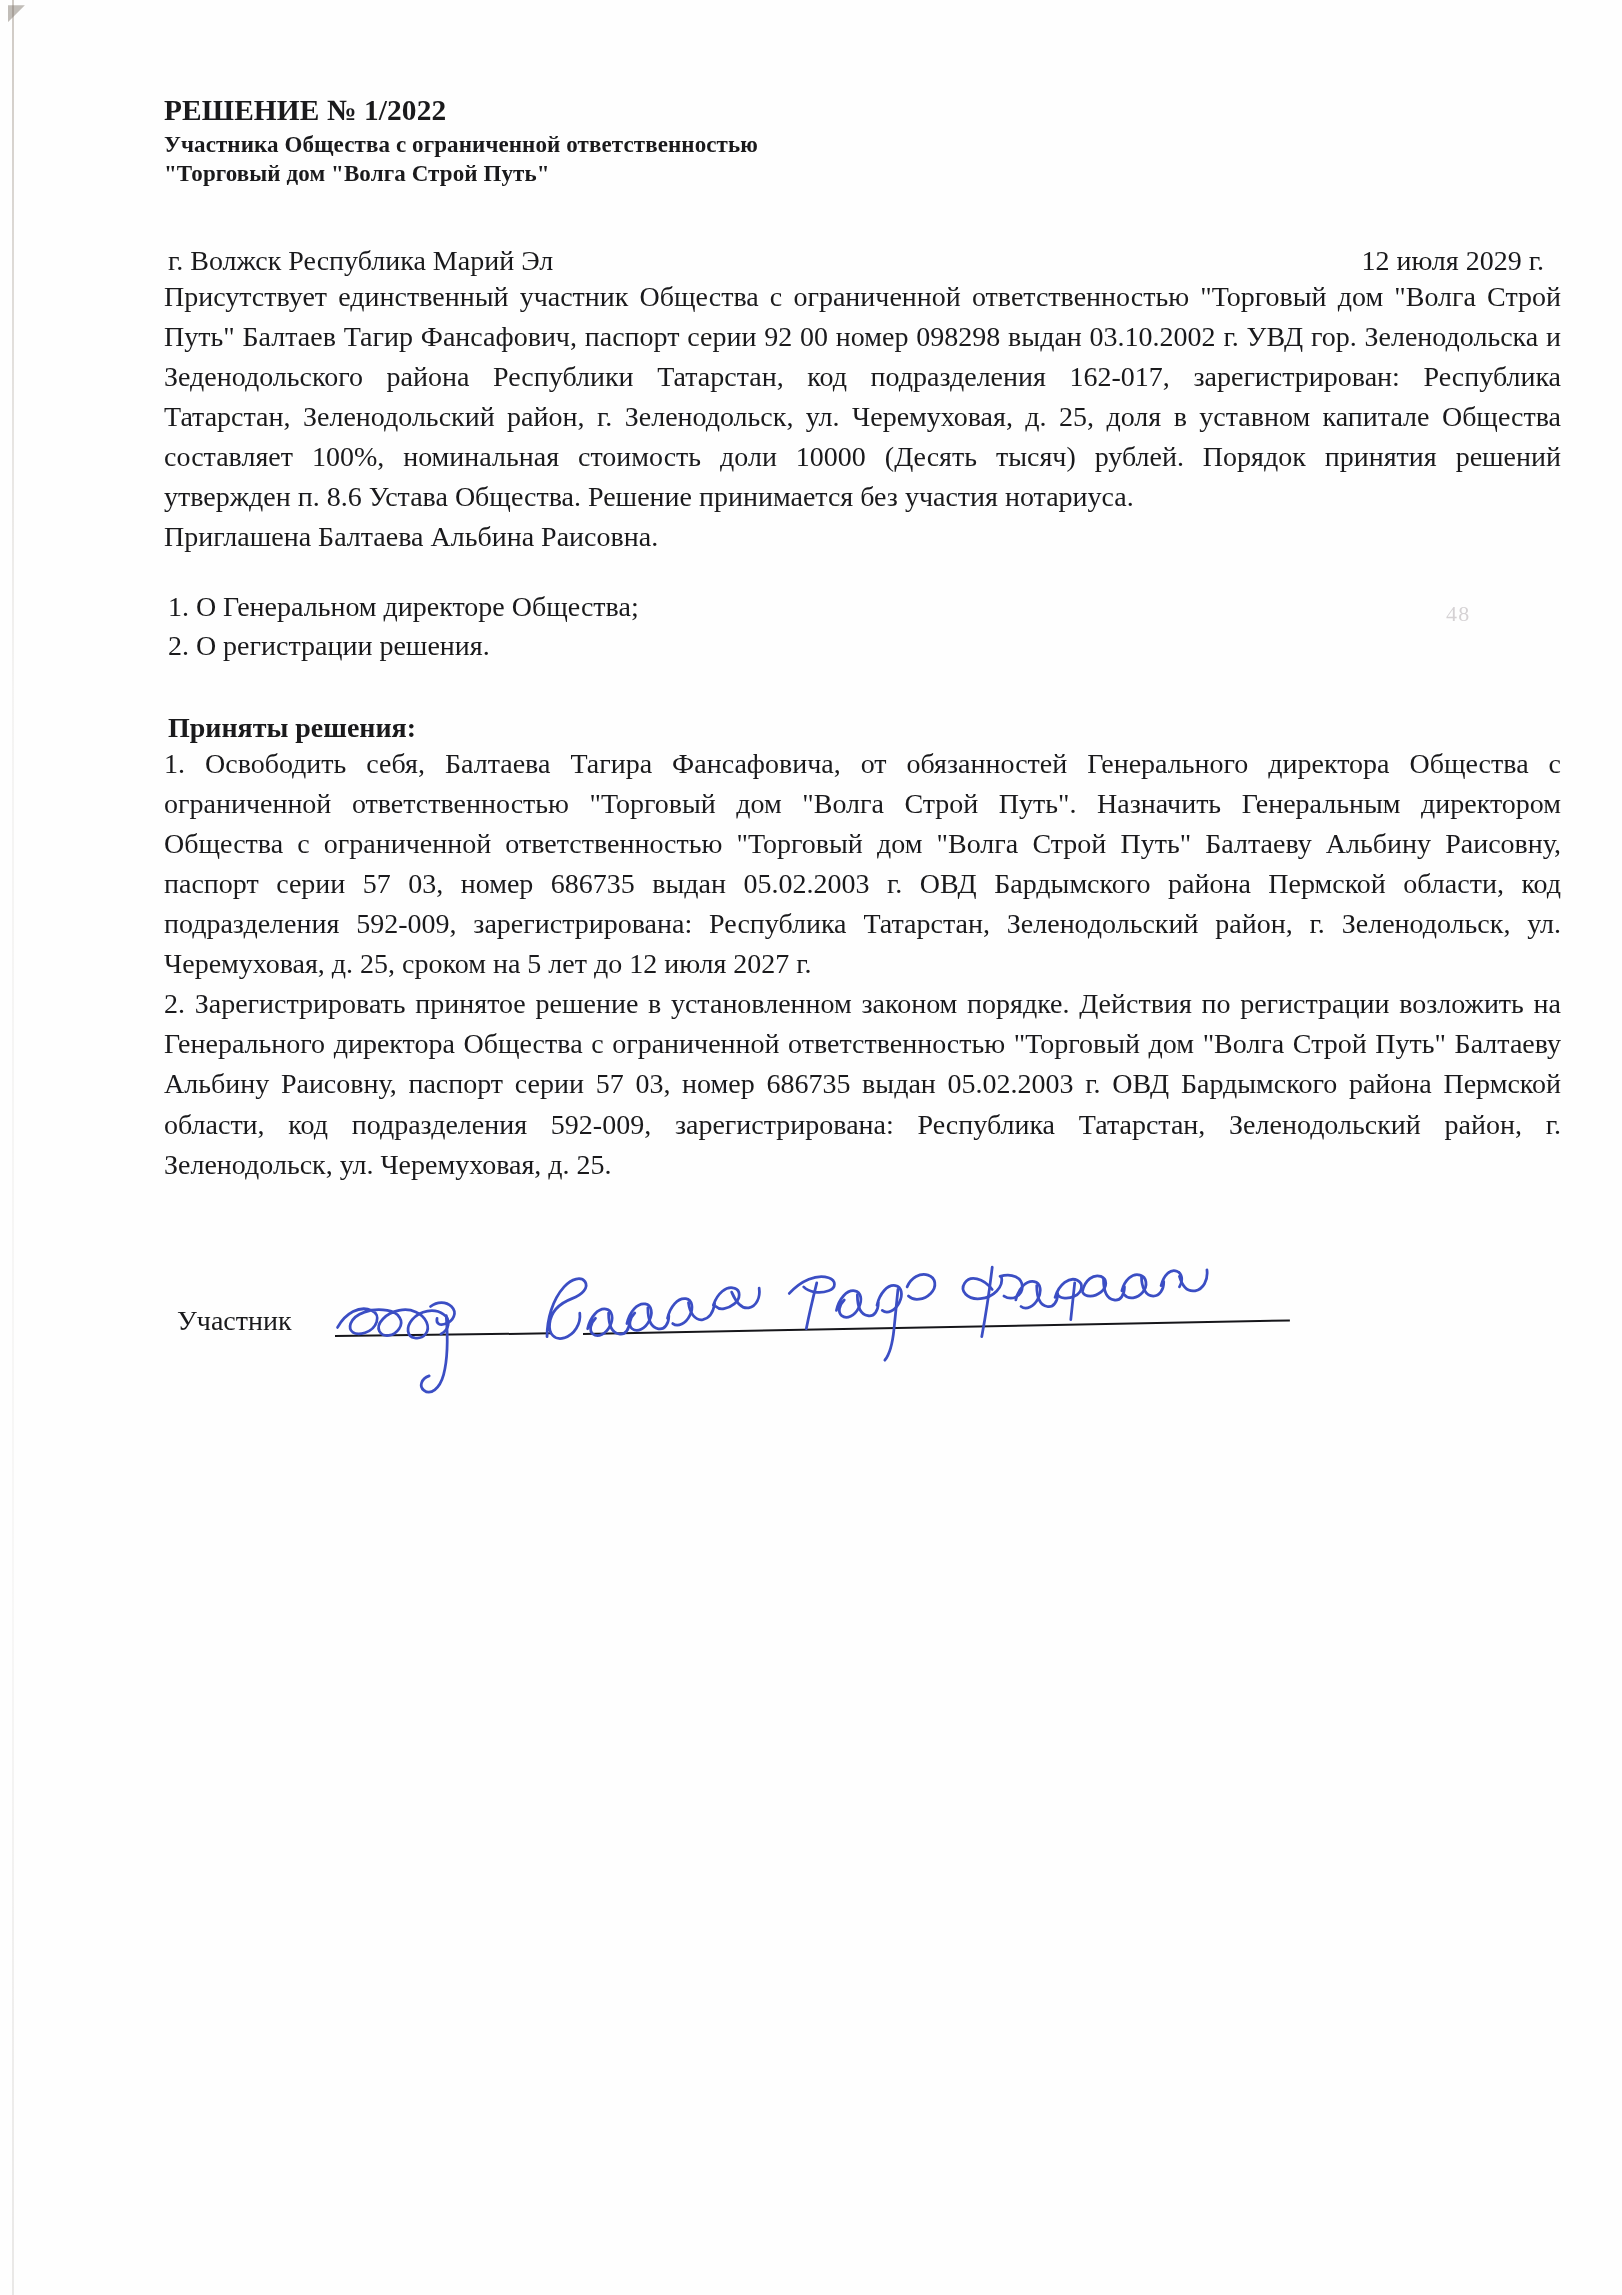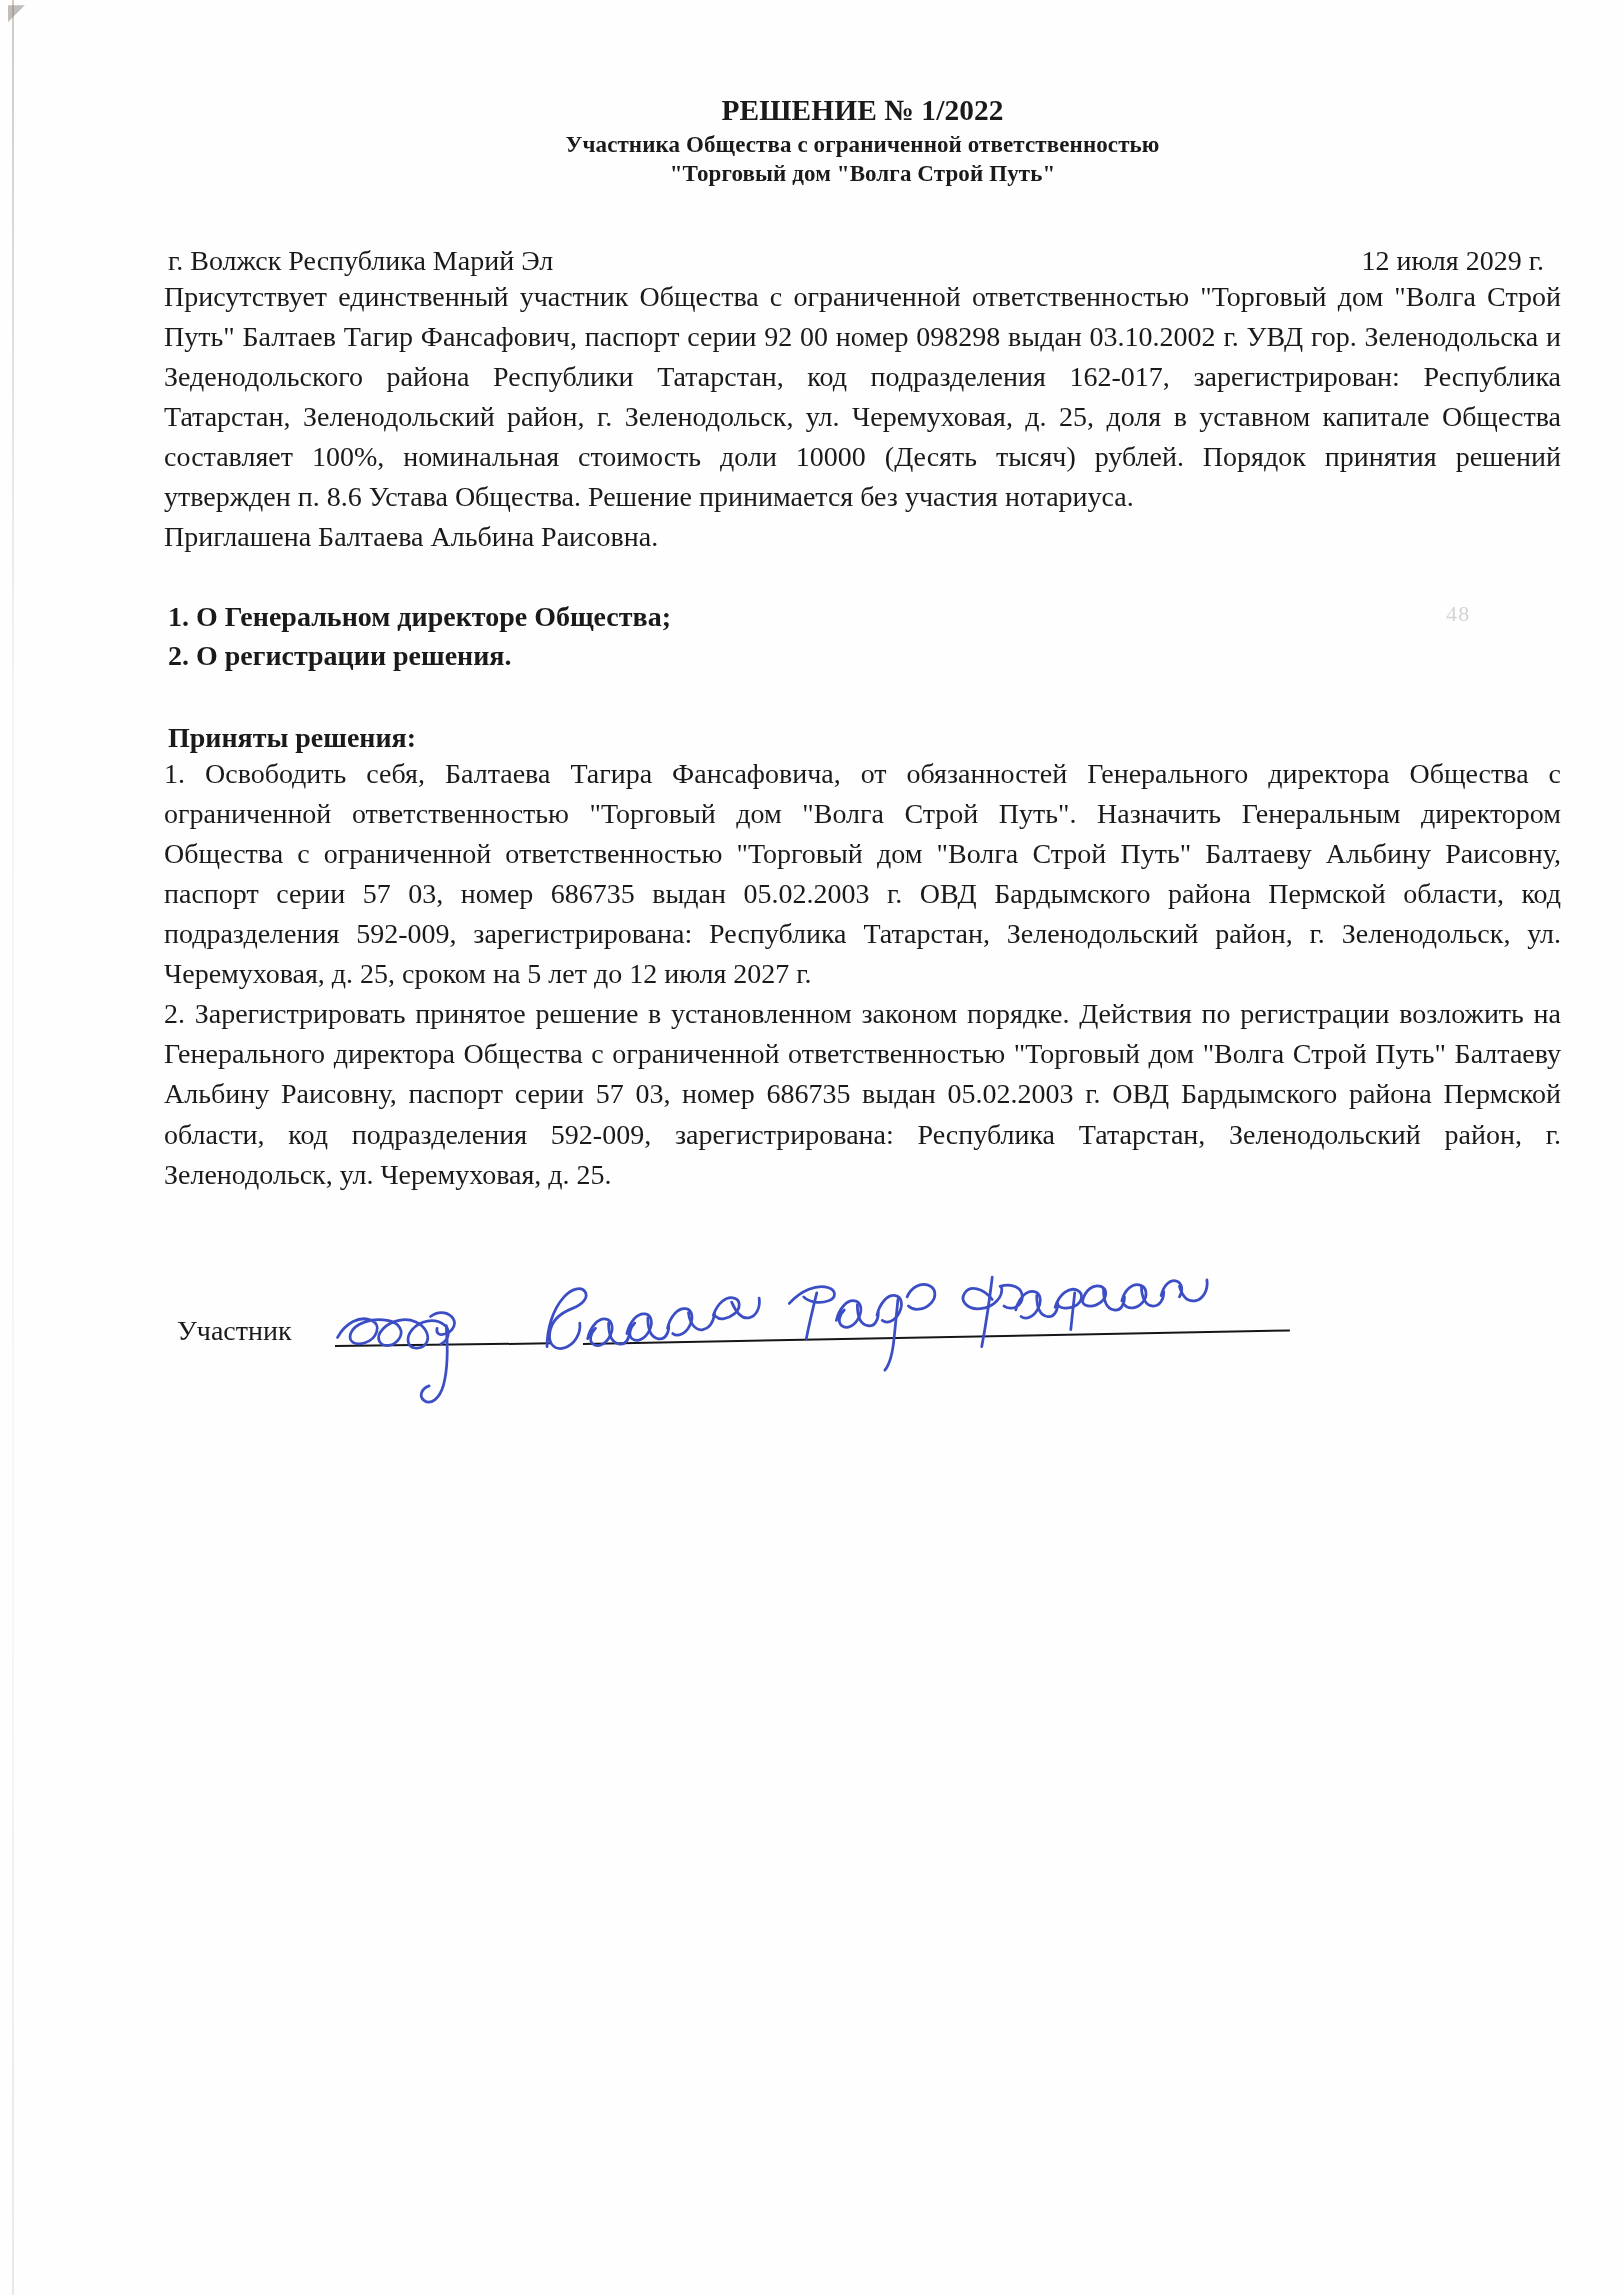--- a/index.html
+++ b/index.html
@@ -36,21 +36,21 @@
   }
   .content {
     position: absolute;
     left: 164px;
     top: 0;
     width: 1397px;
   }
 
   .title-block {
     margin-top: 92px;
-    text-align: center;
+    text-align: left;
   }
   .title-line {
     font-weight: bold;
     font-size: 23px;
     line-height: 1.28;
     letter-spacing: 0.1px;
   }
   .title-line.main {
     font-size: 29.4px;
   }
@@ -77,23 +77,22 @@
   .par-guest { margin-top: 2.6px; text-align: left; }
 
   .section-head {
     font-weight: bold;
     font-size: 28px;
     margin-top: 41px;
     margin-bottom: 0;
     padding-left: 3.9px;
   }
   .agenda {
-    margin-top: 40px;
+    margin-top: 30px;
     padding-left: 3.9px;
-    font-weight: bold;
   }
   .agenda-item {
     font-size: 28px;
     line-height: 1.42;
   }
   .decisions-head { margin-top: 46px; }
 
   .decision-par { margin-top: 39px; }
 
   

